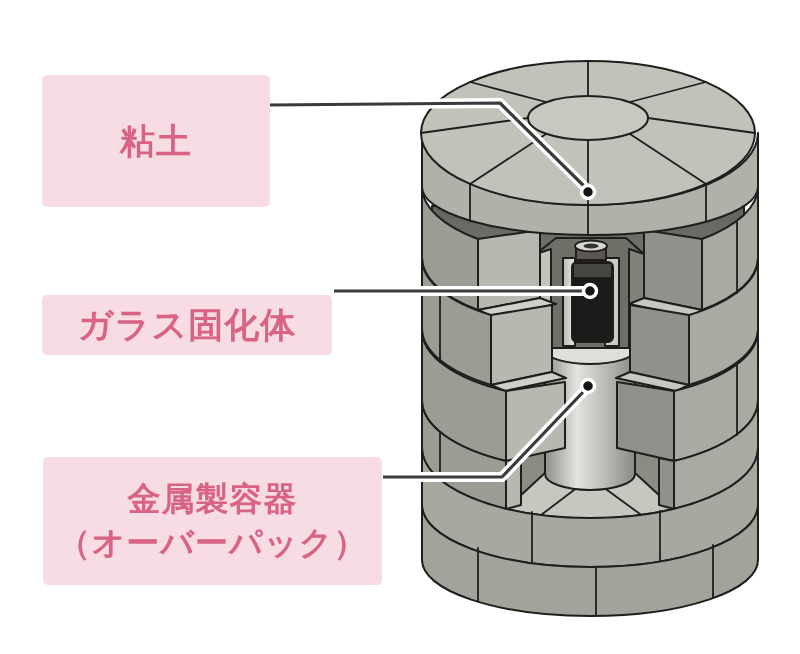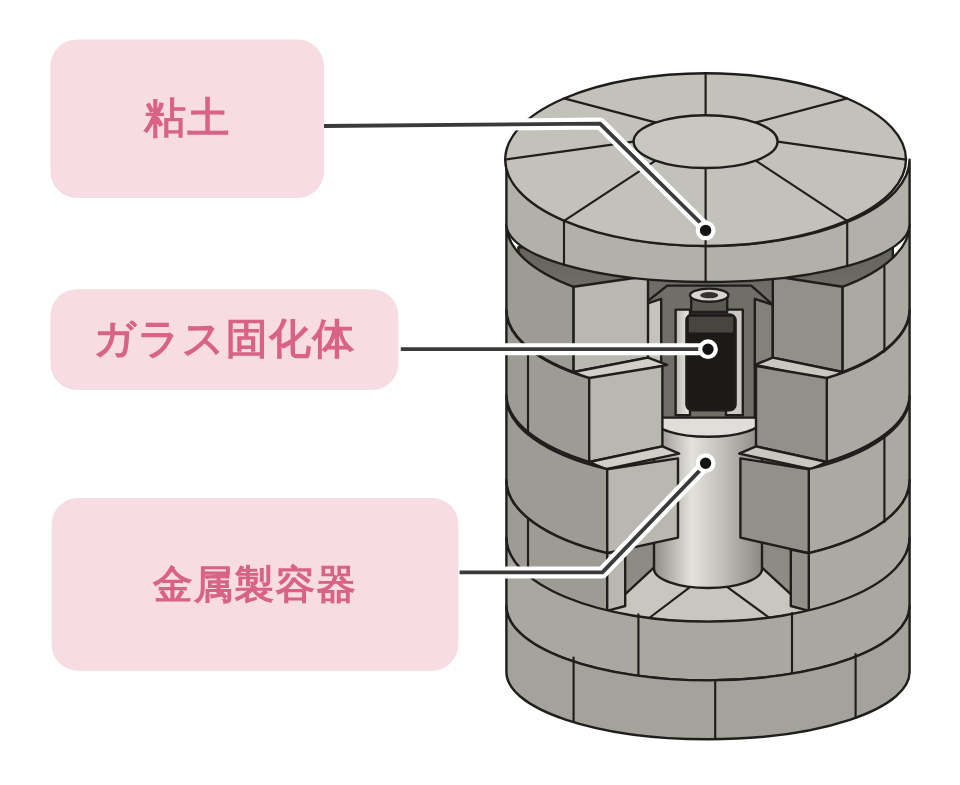--- a/index.html
+++ b/index.html
@@ -3,32 +3,33 @@
 <meta charset="utf-8">
 <style>
   html,body{margin:0;padding:0;background:#ffffff;}
   .stage{
     position:relative;width:800px;height:654px;background:#ffffff;overflow:hidden;
     font-family:"DejaVu Sans","Liberation Sans",sans-serif;
   }
   .label{
     position:absolute;
     background:var(--label-bg,#f7dce3);
-    border-radius:22px;
+    border-radius:5px;
     display:flex;flex-direction:column;justify-content:center;align-items:center;
     color:var(--label-fg,#d96287);
     font-weight:bold;
     text-align:center;
     line-height:1.32;
     letter-spacing:1px;
+    margin-top:42px;
   }
   .label .ln{white-space:nowrap;}
   #label-clay{left:42px;top:33px;width:228px;height:132px;font-size:35px;}
-  #label-glass{left:42px;top:241px;width:290px;height:84px;font-size:35px;}
-  #label-overpack{left:43px;top:415px;width:339px;height:144px;font-size:33px;}
+  #label-glass{left:42px;top:253px;width:290px;height:60px;font-size:35px;}
+  #label-overpack{left:43px;top:415px;width:339px;height:128px;font-size:33px;}
   svg{position:absolute;left:0;top:0;}
   .outline{stroke:#1f1e1c;stroke-width:2;stroke-linejoin:round;stroke-linecap:round;}
   .thin{stroke:#1f1e1c;stroke-width:1.8;stroke-linecap:round;fill:none;}
   .leader-casing{fill:none;stroke:#ffffff;stroke-width:10;stroke-linejoin:round;}
   .leader-core{fill:none;stroke:#3a3a3a;stroke-width:3.2;stroke-linejoin:round;}
 </style>
 </head>
 <body>
 
 <div class="stage" style="--label-bg:#f7dce3;--label-fg:#d96287;">
@@ -167,15 +168,16 @@
     <div class="ln ln1">粘土</div>
   </div>
 
   <div class="label" id="label-glass">
     <div class="ln ln1">ガラス固化体</div>
 
   </div>
 
   <div class="label" id="label-overpack">
     <div class="ln ln1">金属製容器</div>
+    <div class="ln ln2">（オーバーパック）</div>
   </div>
 
 </div>
 
 </body></html>

